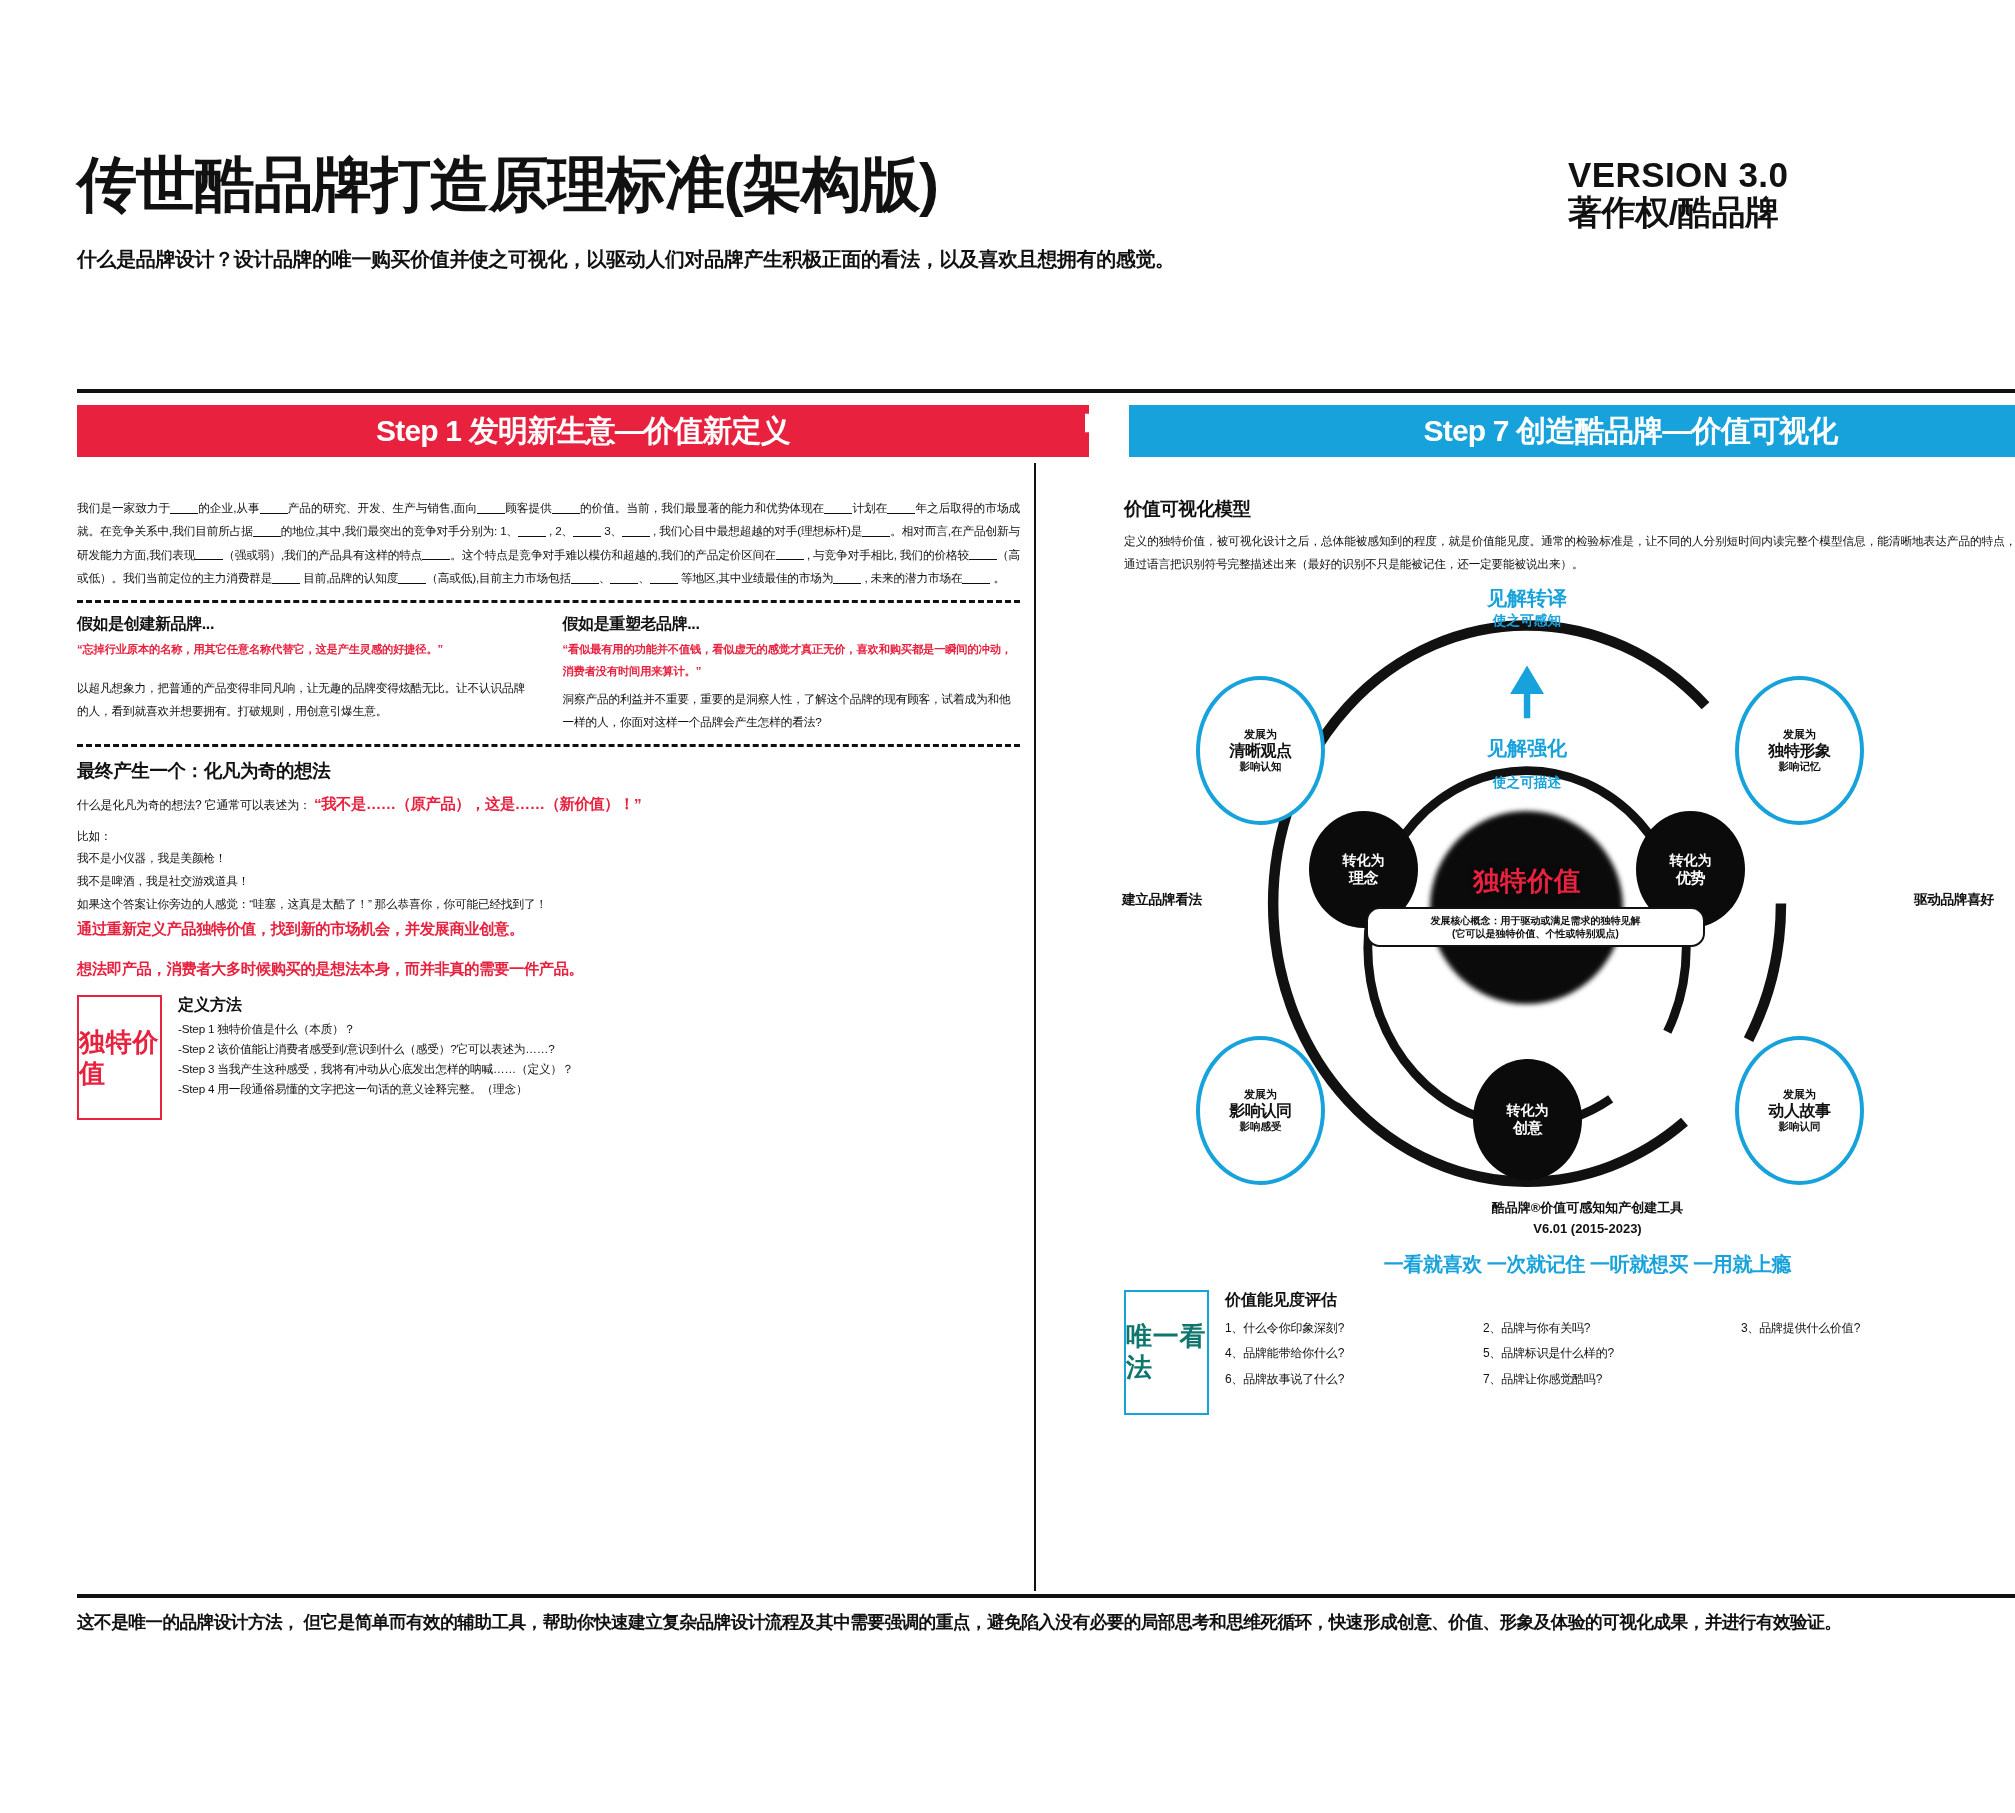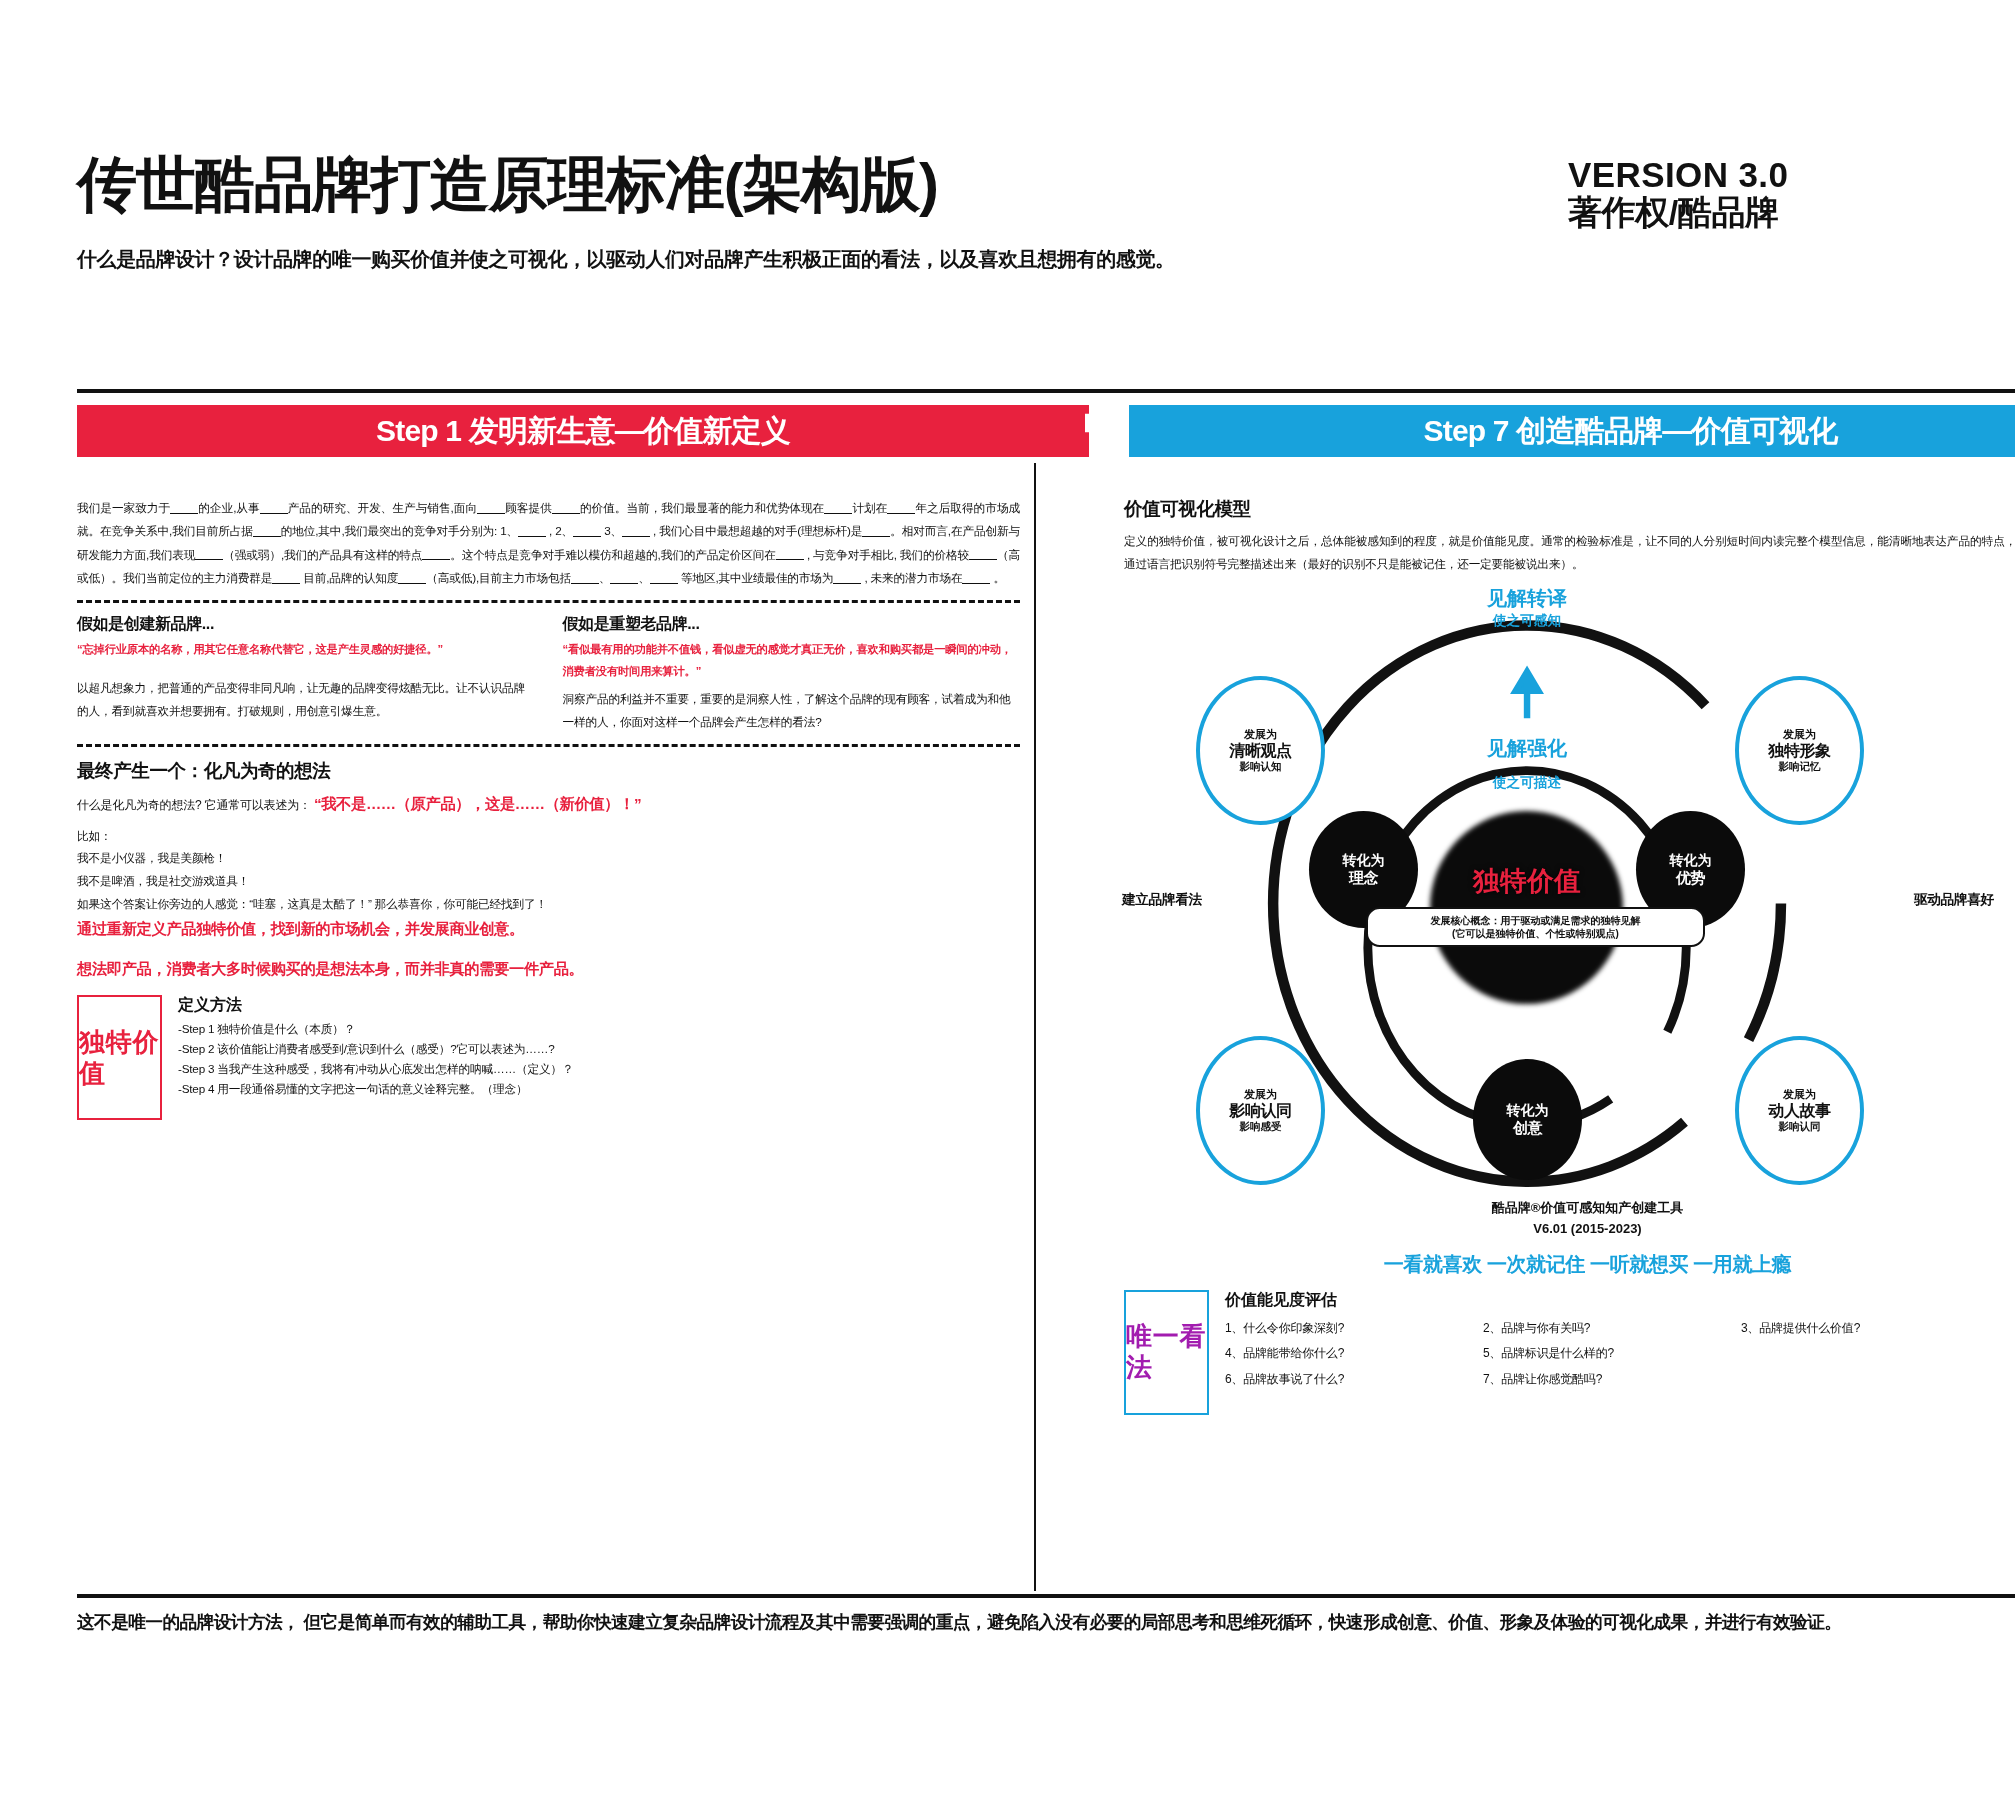--- a/index.html
+++ b/index.html
@@ -44,21 +44,21 @@
   .two-up{display:flex;gap:28px;}
   .two-up>div{flex:1;}
   .quote-red{color:#E8213E;font-size:11.3px;font-weight:bold;line-height:1.9;letter-spacing:-0.2px;}
   .small-p{font-size:11.7px;line-height:1.95;letter-spacing:-0.2px;}
   .big-red{color:#E8213E;font-size:15.3px;font-weight:bold;line-height:1.75;letter-spacing:-0.4px;}
   .ex-list{font-size:11.7px;line-height:1.95;letter-spacing:-0.2px;}
   .defbox{display:flex;gap:16px;align-items:flex-start;margin-top:12px;}
   .stampbox{width:81px;height:121px;border:2.4px solid #E8213E;display:flex;flex-direction:column;align-items:center;justify-content:center;flex:none;}
   .stampbox b{color:#E8213E;font-size:26px;font-weight:bold;line-height:1.18;letter-spacing:0.8px;}
   .stampbox.blue-stamp{border-color:#18A2DC;}
-  .stampbox.blue-stamp b{color:#a21caf;}
+  .stampbox.blue-stamp b{color:#0f766e;}
   .deflist{flex:1;}
   .deflist .dl-t{font-size:16px;font-weight:bold;margin-bottom:5.6px;}
   .deflist p{margin:0 0 5.2px 0;font-size:11.7px;letter-spacing:-0.2px;}
 
   
   .c2{left:1124px;top:496px;width:927px;}
   .diagram{position:relative;width:927px;height:613px;margin-top:8.9px;}
   .diagram svg{position:absolute;left:0;top:0;}
   .dg-txt{position:absolute;text-align:center;}
   .dg-blue-t{color:#18A2DC;font-weight:bold;}

